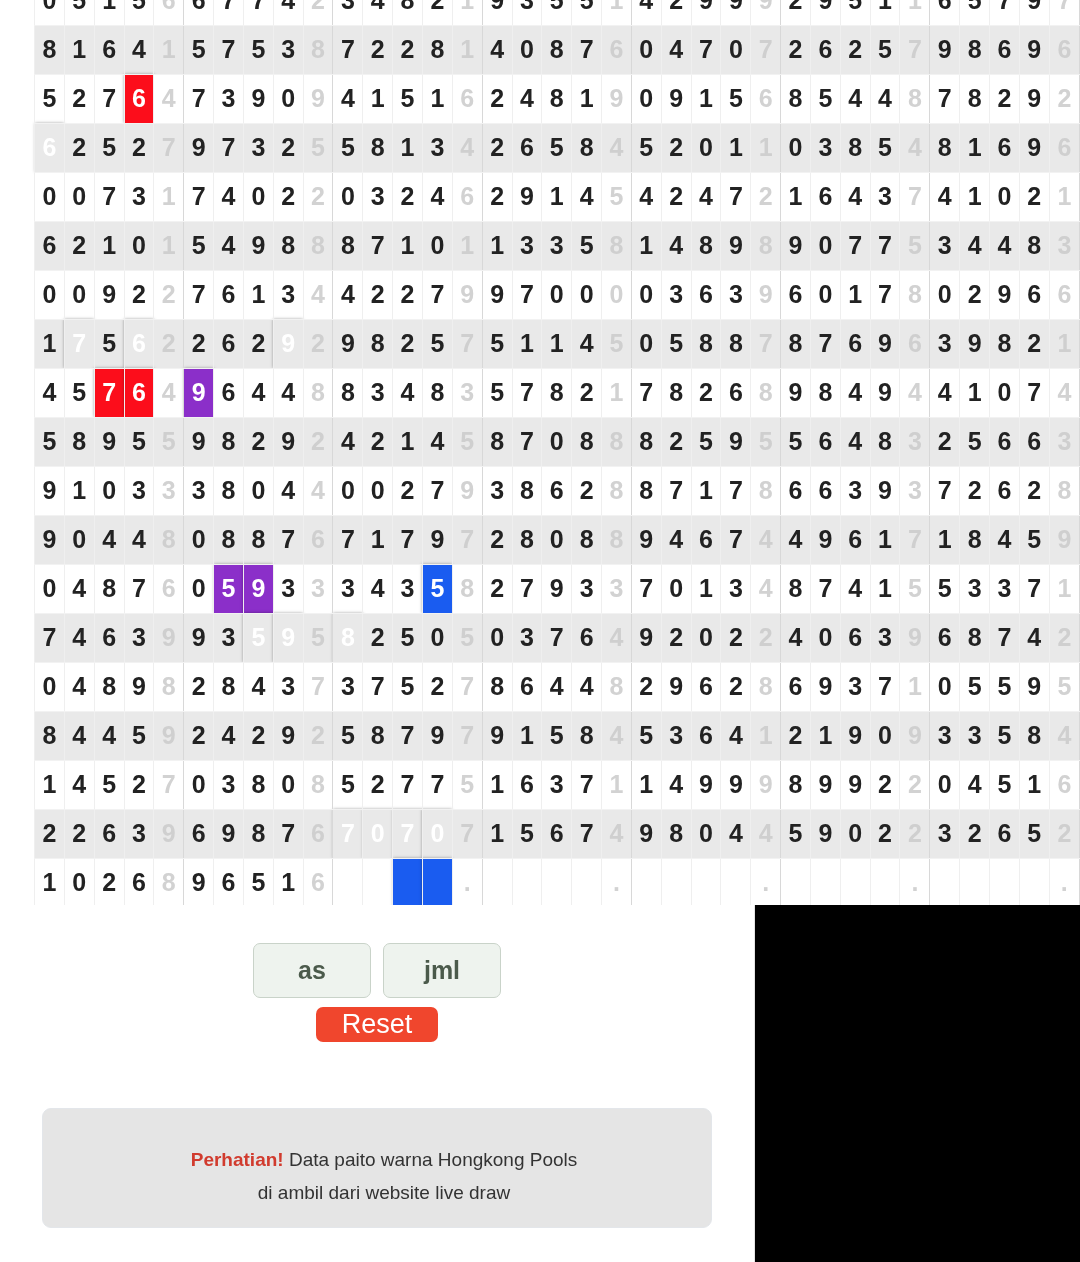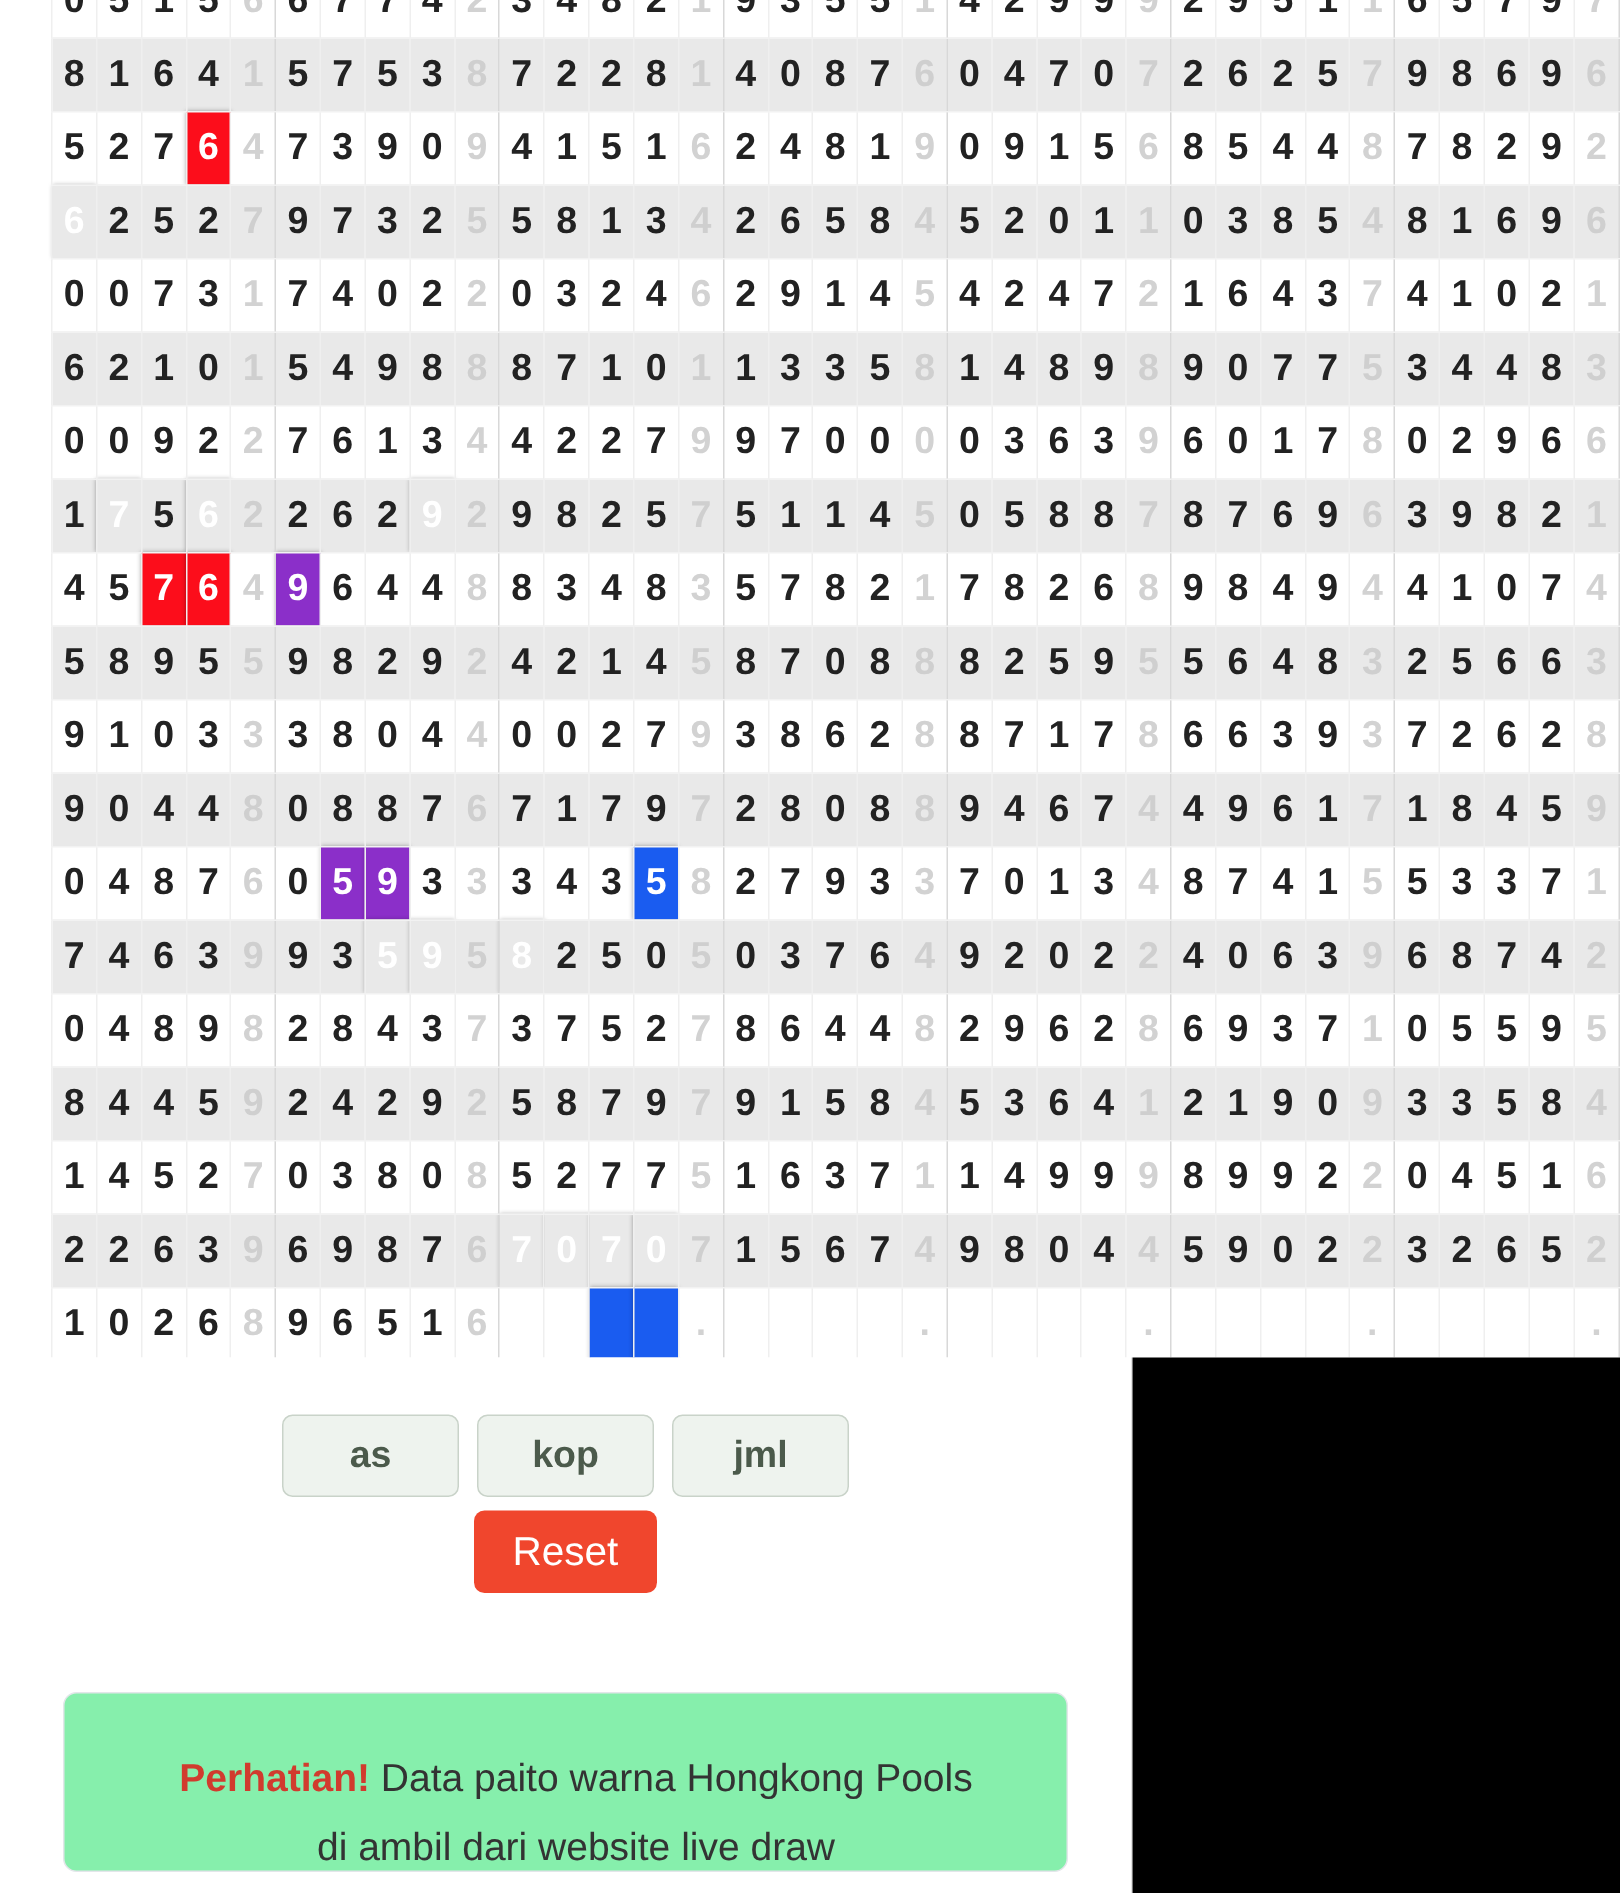--- a/index.html
+++ b/index.html
@@ -119,32 +119,32 @@
     justify-content: center;
     margin-top: 9px;
     margin-left: 0px;
   }
   .reset-btn {
     background: #f0462d;
     color: #ffffff;
     border: none;
     border-radius: 7px;
     font-size: 27px;
-    padding: 14px 26px;
+    padding: 4px 26px;
     font-family: "Liberation Sans", sans-serif;
     line-height: 1;
   }
   .notice {
     margin: 66px 42px 0 42px;
-    background: #86efac;
+    background: #e5e5e5;
     border: 1px solid #e3e6ea;
     border-radius: 9px;
     padding: 34px 30px 30px 44px;
     text-align: center;
-    font-size: 26px;
+    font-size: 19px;
     color: #333333;
     line-height: 1.75;
     height: 120px;
     overflow: hidden;
     box-sizing: border-box;
   }
   .notice b { color: #d13b2e; }
 </style>
 </head>
 <body>
@@ -856,21 +856,20 @@
           <td class="dim sep">.</td>
         </tr>
       </tbody>
   </table>
 </div>
 
 <div class="bottom">
   <div class="panel-left">
     <div class="btn-row">
       <div class="tab-btn">as</div>
-      <div class="tab-btn">kop</div>
       <div class="tab-btn">jml</div>
     </div>
     <div class="reset-row">
       <button class="reset-btn">Reset</button>
     </div>
     <div class="notice">
       <b>Perhatian!</b><span> Data paito warna Hongkong Pools</span><br>
       <span>di ambil dari website live draw</span>
     </div>
   </div>

